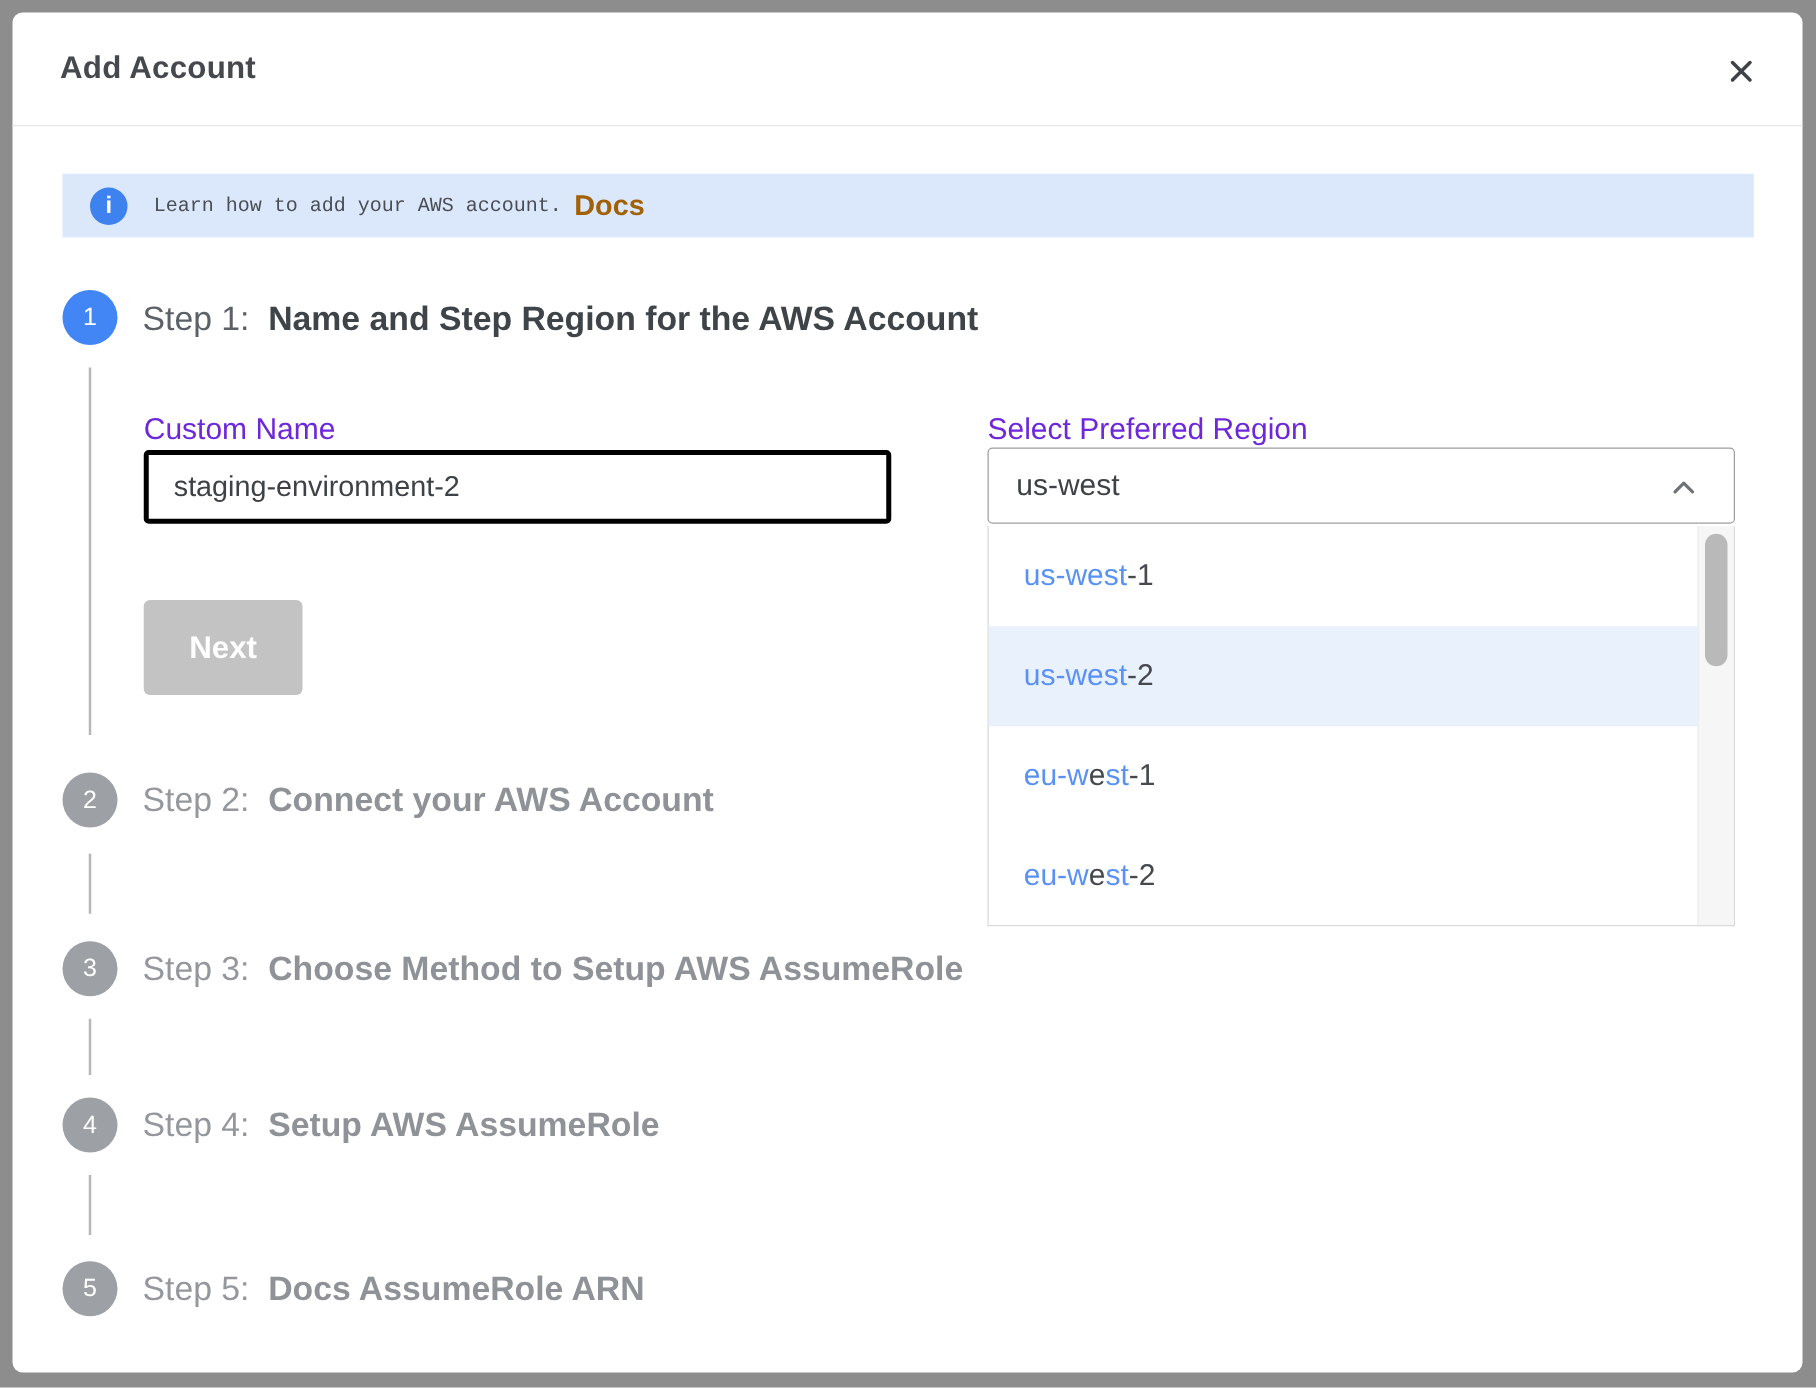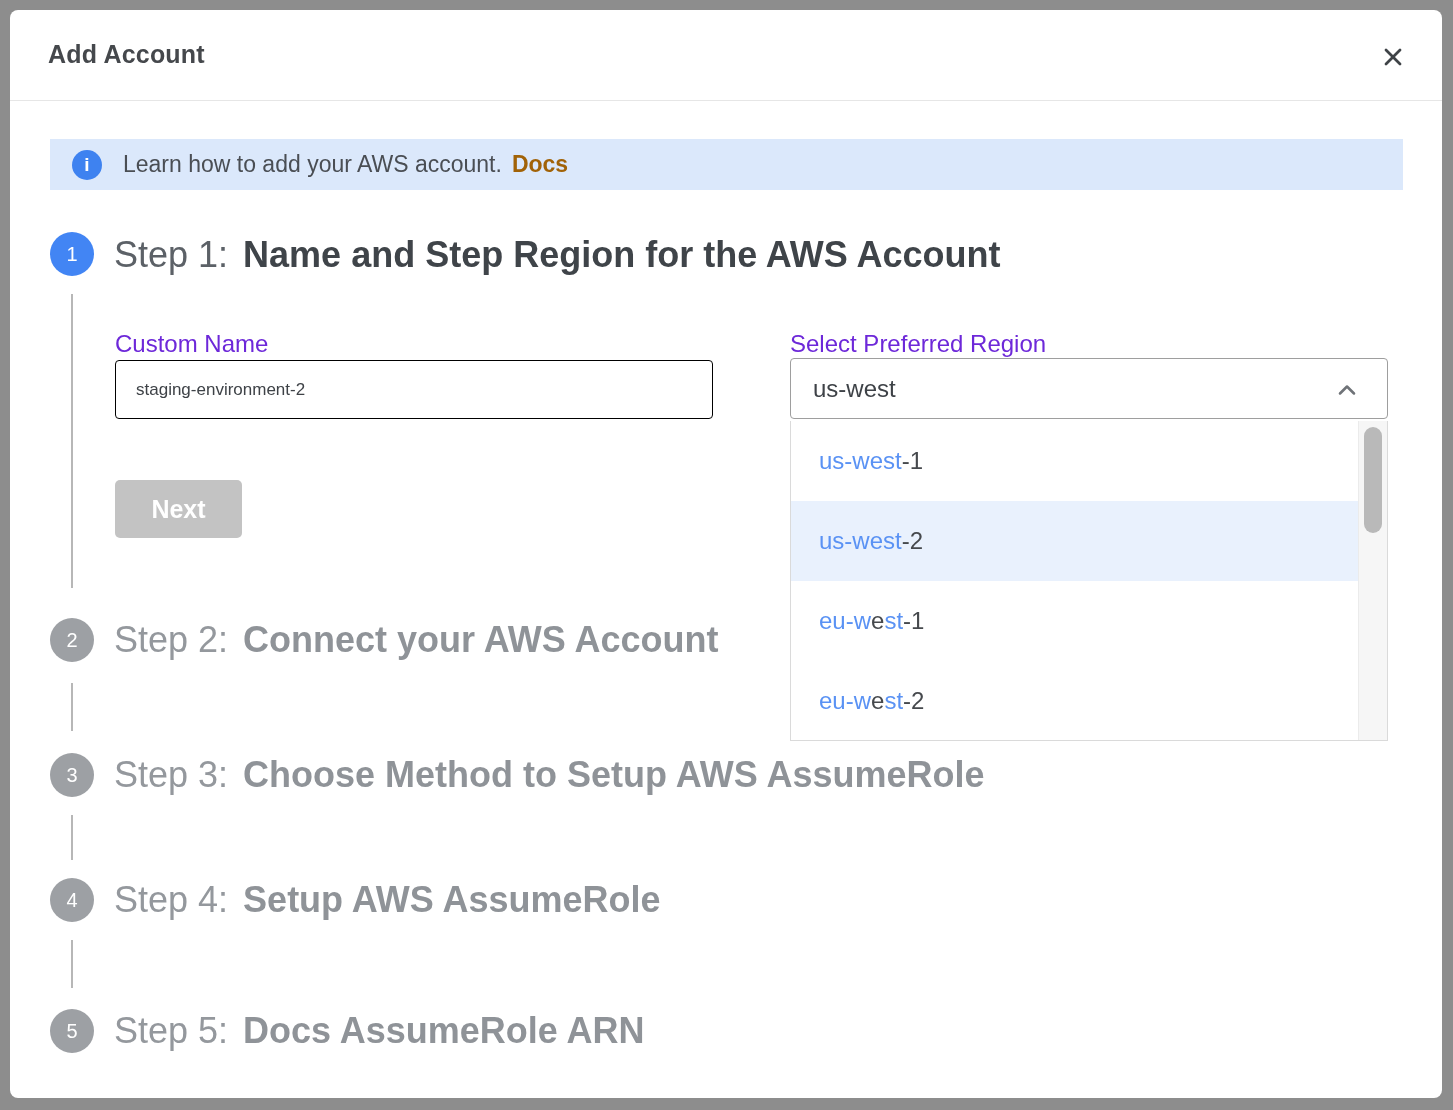--- a/index.html
+++ b/index.html
@@ -30,48 +30,48 @@
   
   .banner {
     position:absolute; left:40px; top:129px; width:1353px; height:51px;
     background:#dbe8fb; display:flex; align-items:center; padding-left:22px;
   }
   .banner-icon {
     width:30px; height:30px; border-radius:50%; background:#3e82f0;
     color:#ffffff; font-weight:700; font-size:19px;
     display:flex; align-items:center; justify-content:center; flex:0 0 auto;
   }
-  .banner-text { margin-left:21px; font-size:23px; color:#4a4e54; }
+  .banner-text { margin-left:21px; font-size:16px; color:#4a4e54;font-family:Liberation Mono, monospace; }
   .banner-link { margin-left:10px; font-size:23px; font-weight:700; color:#a16207; text-decoration:none; cursor:pointer; }
   
   .circle {
     position:absolute; left:40px; width:44px; height:44px; border-radius:50%;
     color:#ffffff; font-size:20px;
     display:flex; align-items:center; justify-content:center;
   }
   .circle.active { background:#4285f4; }
   .circle.pending { background:#9da0a4; }
   .connector { position:absolute; left:61px; width:2px; background:#b7b7b7; }
-  .step-head { position:absolute; left:104px; font-size:36px; line-height:36px; white-space:nowrap; }
+  .step-head { position:absolute; left:104px; font-size:27px; line-height:36px; white-space:nowrap; }
   .step-head .label { font-weight:400; }
   .step-head .title { font-weight:700; margin-left:15px; }
   .step-head.active .label { color:#5c6167; }
   .step-head.active .title { color:#3f4449; }
   .step-head.pending .label { color:#94989d;text-align:center; }
   .step-head.pending .title { color:#8f9398; }
   
   .field-label { position:absolute; font-size:24px; color:#6d28d9; }
   .text-input {
     position:absolute; left:105px; top:350px; width:598px; height:59px;
-    border:1px solid #000000; border-radius:4px; background:#ffffff;
+    border:4px solid #000000; border-radius:4px; background:#ffffff;
     font-family:"Liberation Sans", sans-serif;
-    font-size:17px; color:#3e4247; padding-left:20px; outline:none;
+    font-size:23px; color:#3e4247; padding-left:20px; outline:none;
   }
   .next-btn {
-    position:absolute; left:105px; top:470px; width:127px; height:58px;
+    position:absolute; left:105px; top:470px; width:127px; height:76px;
     background:#c3c3c3; border:none; border-radius:5px;
     color:#ffffff; font-family:"Liberation Sans", sans-serif;
     font-size:25px; font-weight:700; cursor:default;
   }
   .select-box {
     position:absolute; left:780px; top:348px; width:598px; height:61px;
     border:1px solid #9e9e9e; border-radius:4px; background:#ffffff;
     display:flex; align-items:center; padding-left:22px; cursor:pointer;
   }
   .select-value { font-size:24px; color:#3e4247; }

